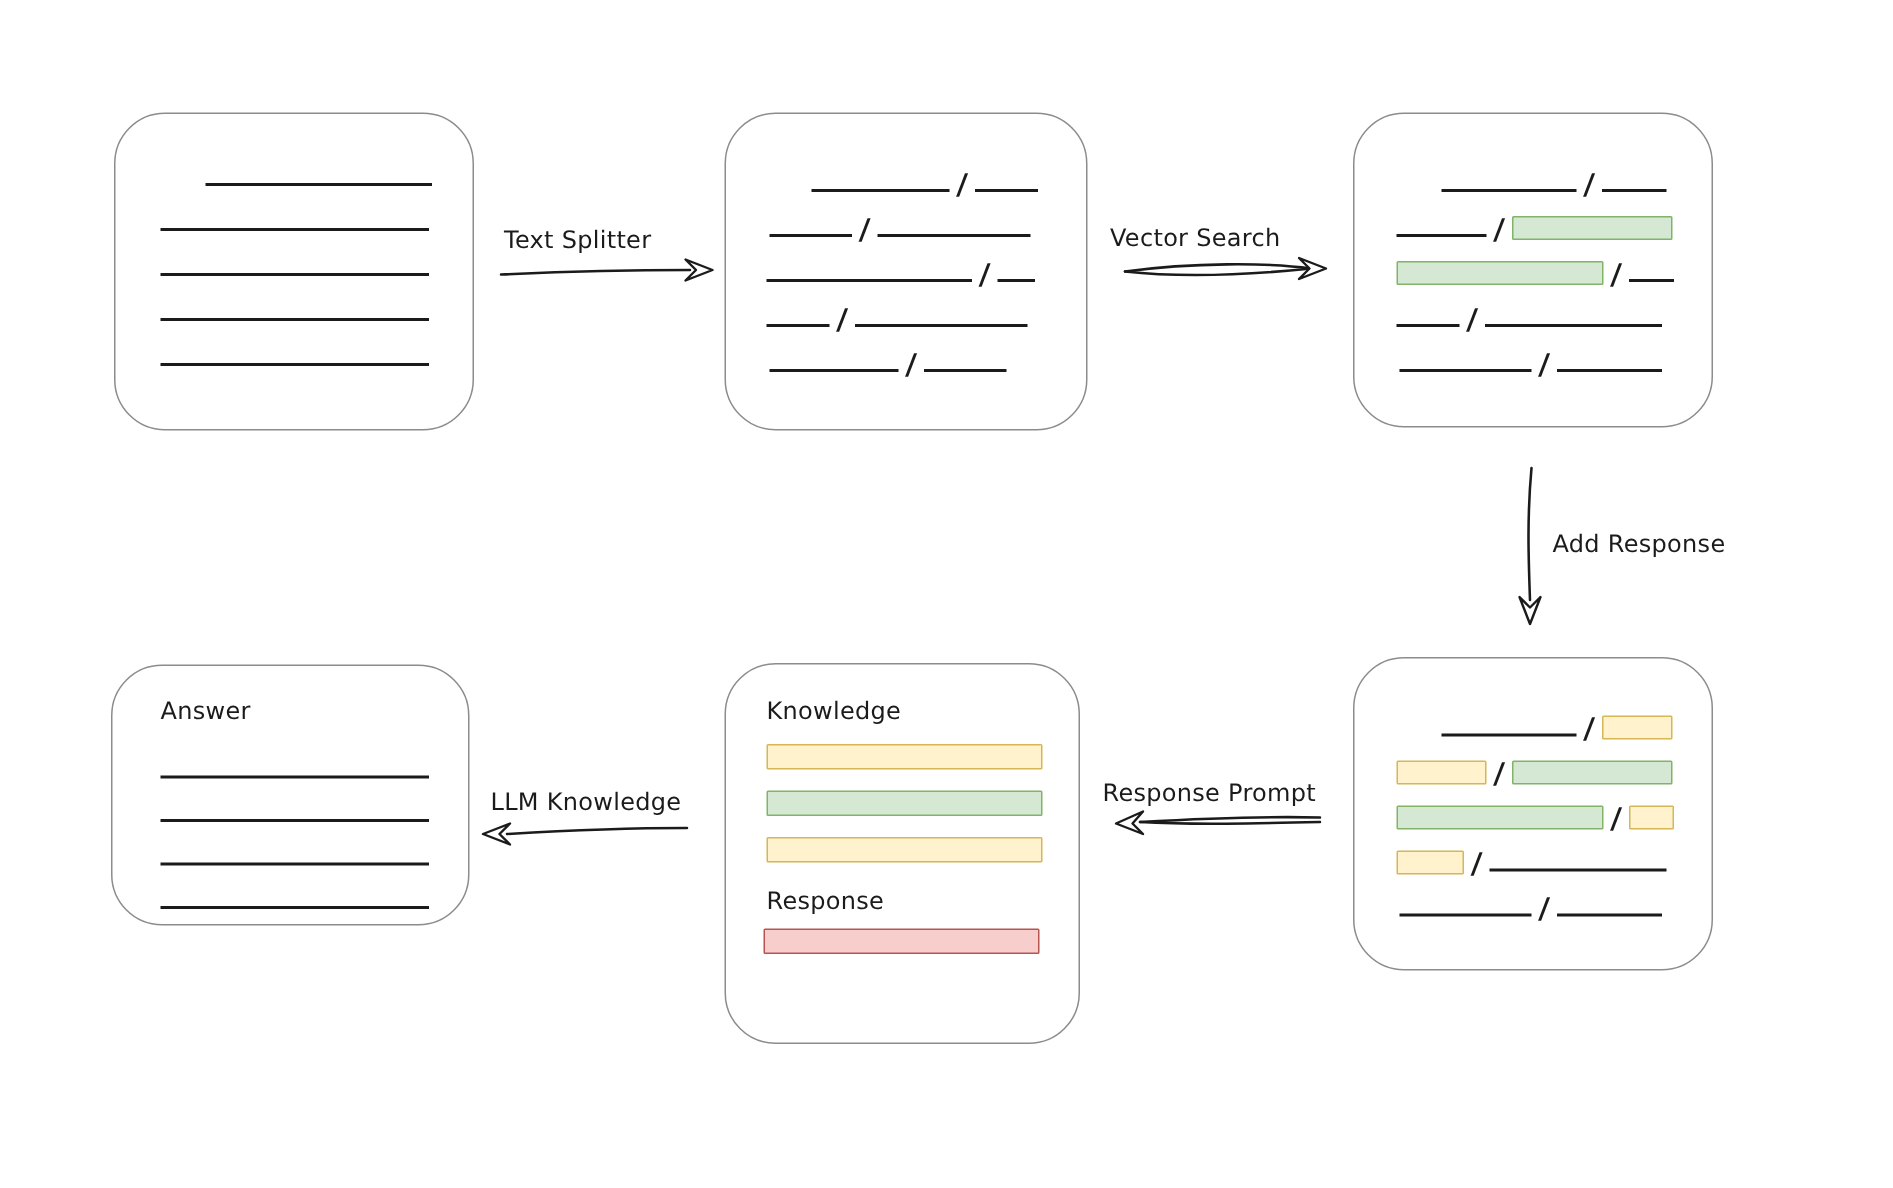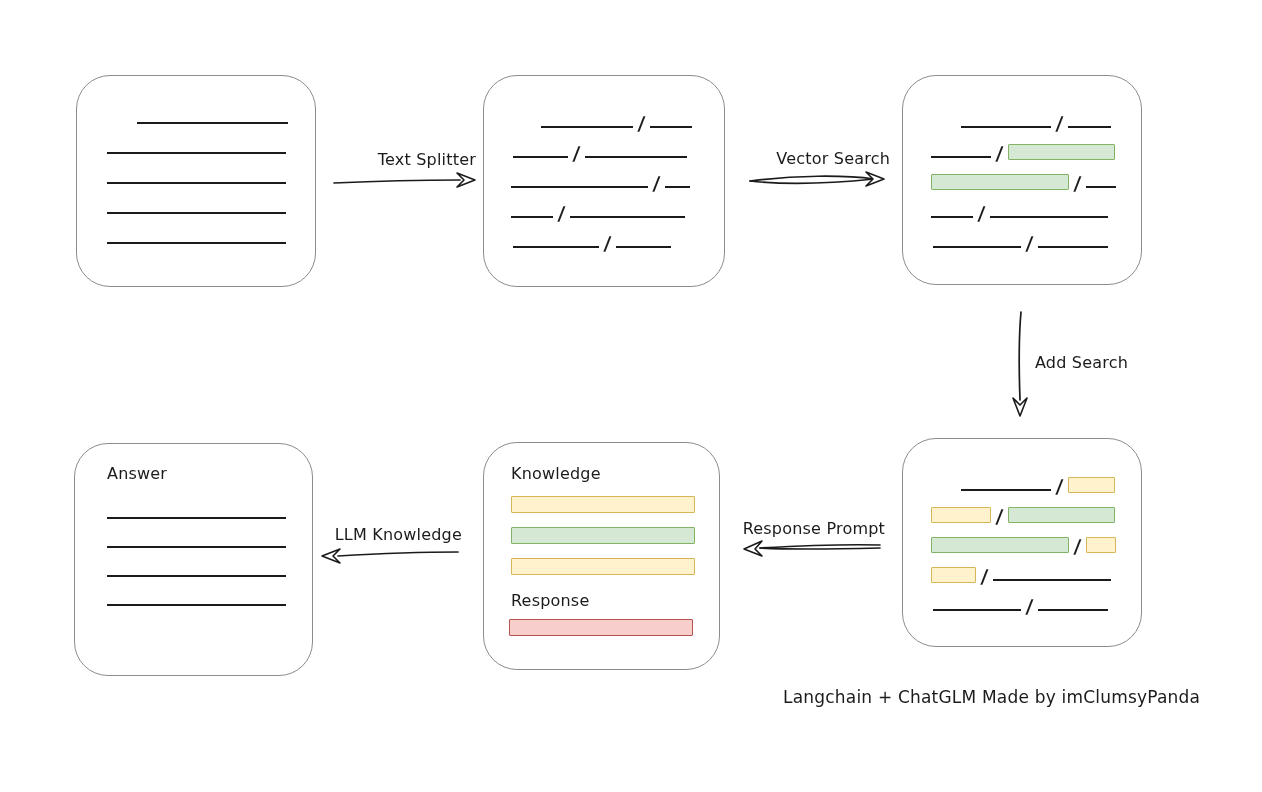--- a/index.html
+++ b/index.html
@@ -22,21 +22,21 @@
   
   .chunk-rows{position:absolute;inset:0;padding-top:24px;}
   .chunk-row{display:flex;align-items:flex-end;height:30px;box-sizing:border-box;}
   .seg{box-sizing:border-box;}
   .seg.line{height:2px;background:var(--ink,#1b1b1b);margin-bottom:2px;}
   .seg.green{height:16px;background:var(--green-fill,#d5e8d4);border:1.4px solid var(--green-border,#82b366);border-radius:1px;}
   .seg.yellow{height:16px;background:var(--yellow-fill,#fff2cc);border:1.4px solid var(--yellow-border,#d6b656);border-radius:1px;}
   .slash{font-size:19px;line-height:18px;margin:0 5px -2px 5px;font-weight:600;transform:skewX(-4deg);}
   
   .arrow-label{position:absolute;font-size:16px;white-space:nowrap;letter-spacing:.2px;}
-  .centered{text-align:right;}
+  .centered{text-align:left;}
   .inbox-label{font-size:16px;letter-spacing:.2px;}
   
   .prompt-inner{position:absolute;inset:0;padding:21px 0 0 27px;}
   .bar{width:182px;height:15px;border-radius:1px;box-sizing:content-box;}
   .bar.yellow{background:var(--yellow-fill,#fff2cc);border:1.4px solid var(--yellow-border,#d6b656);}
   .bar.green{background:var(--green-fill,#d5e8d4);border:1.4px solid var(--green-border,#82b366);}
   .bar.red{background:var(--red-fill,#f8cecc);border:1.4px solid var(--red-border,#b85450);}
   #knowledge-bars .bar{margin-top:14px;}
   #knowledge-bars .bar:first-child{margin-top:13px;}
   #question-label{margin-top:16px;}
@@ -150,21 +150,21 @@
           <div class="seg line" style="width: 118px;"></div>
         </div>
         <div class="chunk-row" style="padding-left: 30px;">
           <div class="seg line" style="width: 88px;"></div>
           <span class="slash">/</span>
           <div class="seg line" style="width: 70px;"></div>
         </div>
       </div>
   </div>
 
-  <div class="arrow-label" style="left:1035px;top:353px;">Add Search</div>
+  <div class="arrow-label" style="left:1035px;top:353px;">Add Response</div>
 
   <div class="box" style="left:902px;top:438px;width:240px;height:209px;">
     <div class="chunk-rows">
         <div class="chunk-row" style="padding-left: 58px;">
           <div class="seg line" style="width: 90px;"></div>
           <span class="slash">/</span>
           <div class="seg yellow" style="width: 47px;"></div>
         </div>
         <div class="chunk-row" style="padding-left: 28px;">
           <div class="seg yellow" style="width: 60px;"></div>
@@ -184,44 +184,43 @@
         <div class="chunk-row" style="padding-left: 30px;">
           <div class="seg line" style="width: 88px;"></div>
           <span class="slash">/</span>
           <div class="seg line" style="width: 70px;"></div>
         </div>
       </div>
   </div>
 
   <div class="arrow-label centered" style="left:735px;top:519px;width:150px;">Response Prompt</div>
 
-  <div class="box" style="left:483px;top:442px;width:237px;height:228px;padding-left:43px;">
+  <div class="box" style="left:483px;top:442px;width:237px;height:254px;padding-left:43px;">
     <div class="prompt-inner">
       <div class="inbox-label">Knowledge</div>
       <div id="knowledge-bars">
           <div class="bar yellow"></div>
           <div class="bar green"></div>
           <div class="bar yellow"></div>
         </div>
       <div class="inbox-label" id="question-label">Response</div>
       <div id="question-bar-wrap">
           <div class="bar red"></div>
         </div>
     </div>
   </div>
 
   <div class="arrow-label centered" style="left:327px;top:525px;width:135px;">LLM Knowledge</div>
 
-  <div class="box" style="left:74px;top:443px;width:239px;height:233px;">
+  <div class="box" style="left:74px;top:443px;width:239px;height:174px;">
     <div class="answer-inner">
       <div class="inbox-label">Answer</div>
       <div>
           <div class="doc-line" style="margin-left: 32px; width: 179px;"></div>
           <div class="doc-line" style="margin-left: 32px; width: 179px;"></div>
           <div class="doc-line" style="margin-left: 32px; width: 179px;"></div>
           <div class="doc-line" style="margin-left: 32px; width: 179px;"></div>
         </div>
     </div>
   </div>
 
-  <div id="caption" style="left:783px;top:687px;">Langchain + ChatGLM Made by imClumsyPanda</div>
 
 </div>
 
 </body></html>

